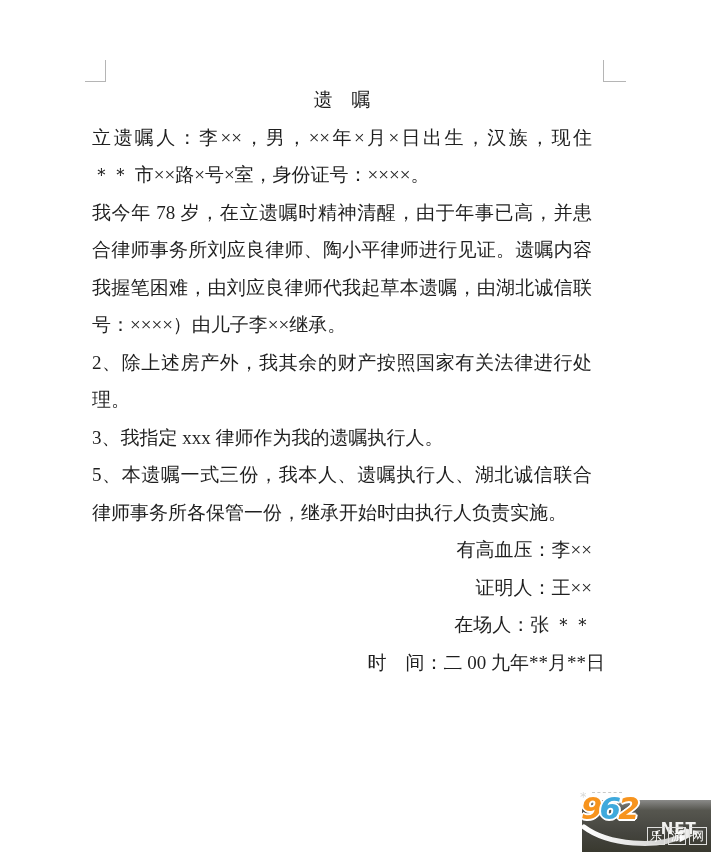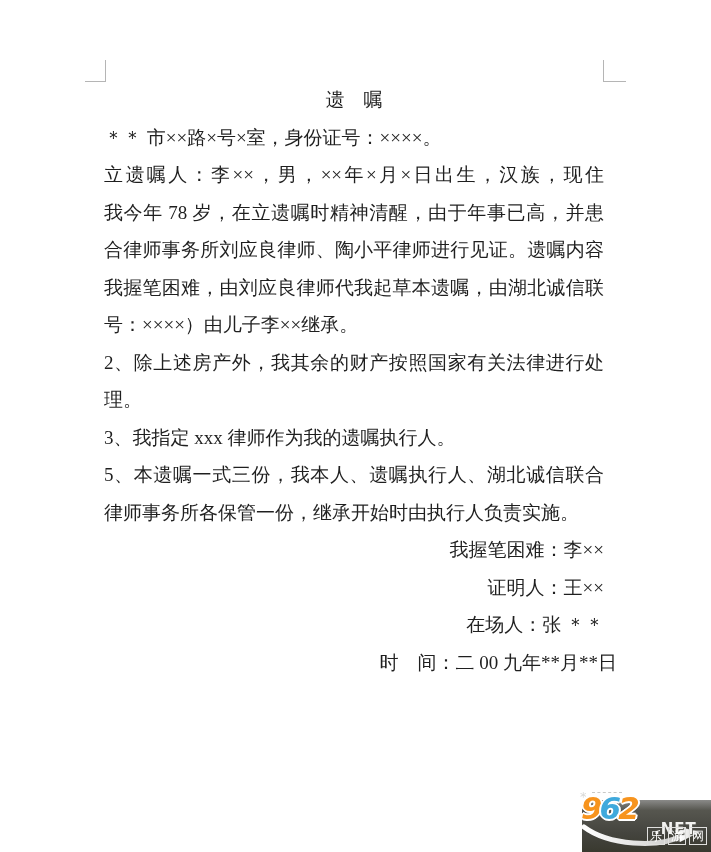--- a/index.html
+++ b/index.html
@@ -10,21 +10,21 @@
   .page { position:relative; width:711px; height:852px; background:#fff; overflow:hidden; }
 
   
   .mark { position:absolute; }
   .mark.tl { left:85px;  top:60px; width:20px; height:21px;
              border-right:1px solid #b5b5b5; border-bottom:1px solid #b5b5b5; }
   .mark.tr { left:603px; top:60px; width:22px; height:21px;
              border-left:1px solid #b5b5b5;  border-bottom:1px solid #b5b5b5; }
 
   
-  .content { position:absolute; left:104px; top:81px; width:500px;
+  .content { position:absolute; left:92px; top:81px; width:500px;
              color:#1f1f1f; font-size:19px; }
   .ln  { height:37.5px; line-height:37.5px; overflow:visible; }
   .ln.j { text-align:justify; text-align-last:justify; }
   .ln.c { text-align:center; }
   .ln.r { text-align:right; }
   .ln.date { margin-right:-13px; }
 
   
   .wm { position:absolute; right:0; bottom:0; width:133px; height:61px; }
   .wm-bg { position:absolute; left:4px; top:9px; right:0; bottom:0;
@@ -54,33 +54,33 @@
 <body>
 
 <div class="page">
 
   <div class="mark tl"></div>
   <div class="mark tr"></div>
 
   <div class="content">
     <div class="ln c">遗　嘱</div>
 
+    <div class="ln j">立遗嘱人：李××，男，××年×月×日出生，汉族，现住</div>
     <div class="ln">＊＊ 市××路×号×室，身份证号：××××。</div>
-    <div class="ln j">立遗嘱人：李××，男，××年×月×日出生，汉族，现住</div>
     <div class="ln j">我今年 78 岁，在立遗嘱时精神清醒，由于年事已高，并患</div>
     <div class="ln j">合律师事务所刘应良律师、陶小平律师进行见证。遗嘱内容</div>
     <div class="ln j">我握笔困难，由刘应良律师代我起草本遗嘱，由湖北诚信联</div>
     <div class="ln">号：××××）由儿子李××继承。</div>
     <div class="ln j">2、除上述房产外，我其余的财产按照国家有关法律进行处</div>
     <div class="ln">理。</div>
     <div class="ln">3、我指定 xxx 律师作为我的遗嘱执行人。</div>
     <div class="ln j">5、本遗嘱一式三份，我本人、遗嘱执行人、湖北诚信联合</div>
     <div class="ln">律师事务所各保管一份，继承开始时由执行人负责实施。</div>
 
-    <div class="ln r">我握笔困难：李××</div>
+    <div class="ln r">有高血压：李××</div>
     <div class="ln r">证明人：王××</div>
     <div class="ln r">在场人：张 ＊＊</div>
     <div class="ln r date">时　间：二 00 九年**月**日</div>
   </div>
 
   <div class="wm">
     <div class="wm-bg"></div>
 
     <svg class="wm-swoosh" width="128" height="31" viewBox="0 0 128 31">
       <defs>

